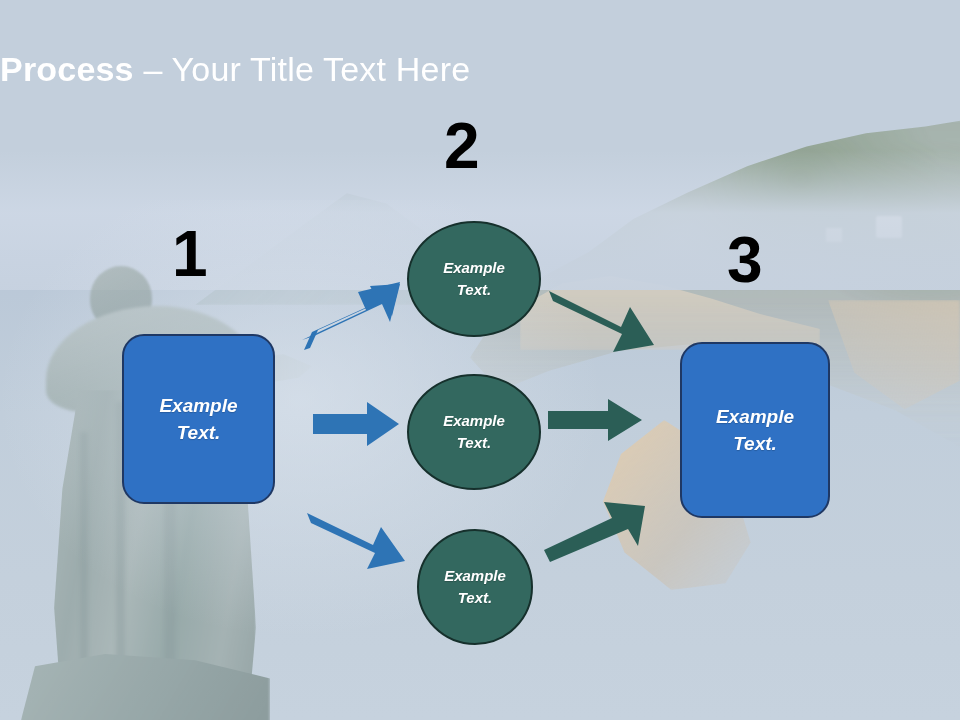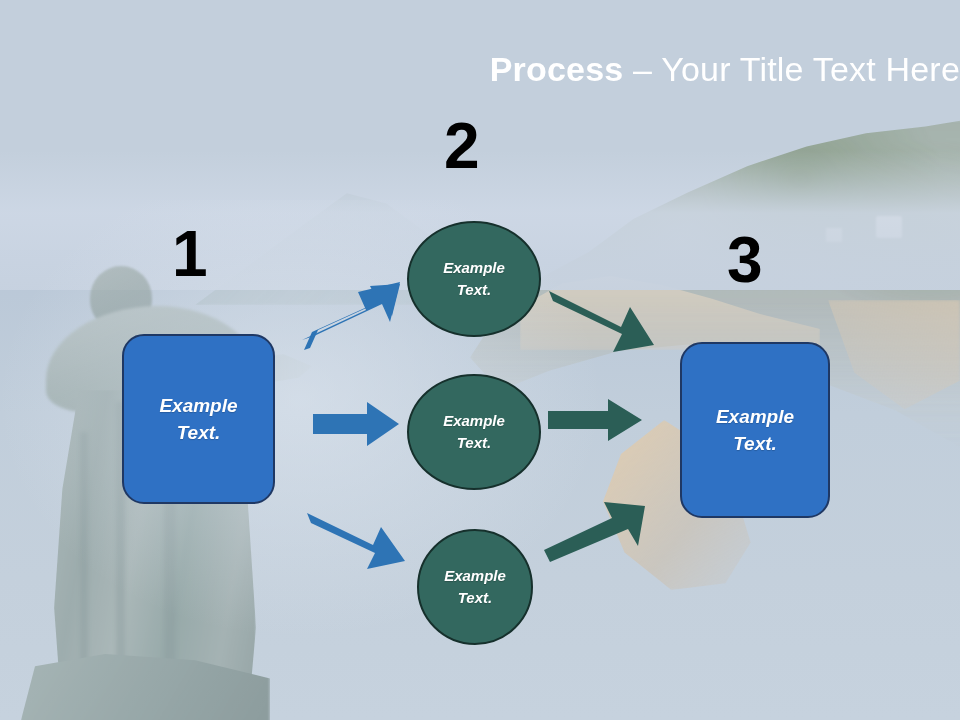--- a/index.html
+++ b/index.html
@@ -161,21 +161,21 @@
     position: absolute;
     left: 0; top: 200px; width: 620px; height: 520px;
     background: radial-gradient(ellipse 420px 330px at 300px 200px, rgba(226,233,242,0.55), rgba(226,233,242,0) 72%);
     pointer-events: none;
   }
 
   
   .title {
     position: absolute;
     left: 0; top: 48px; width: 960px;
-    text-align: right;
+    text-align: left;
     color: #ffffff;
     font-size: 34px;
     line-height: 42px;
     letter-spacing: .2px;
     white-space: nowrap;
   }
   .title .b { font-weight: bold; }
   .title .n { font-weight: normal; }
 
   

